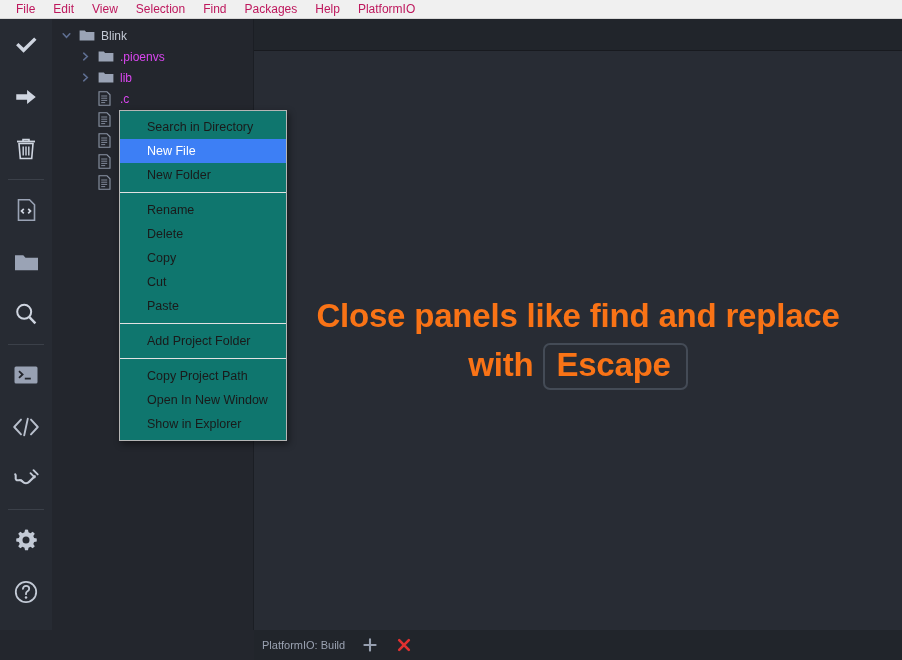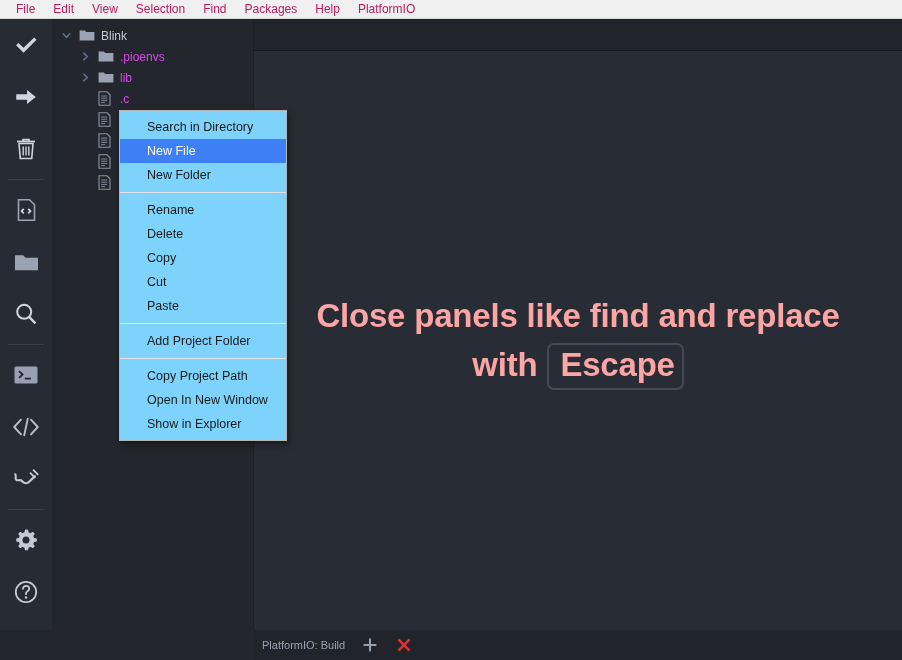--- a/index.html
+++ b/index.html
@@ -88,29 +88,29 @@
   .welcome {
     position: absolute; top: 32px; left: 0;
     width: 648px; height: 579px;
     display: flex; flex-direction: column;
     align-items: center; justify-content: center;
     padding: 0 28px;
   }
   .hint {
     text-align: center;
     font-size: 33px; font-weight: bold;
-    color: #fca5a5;
+    color: #f97316;
     line-height: 1.5;
     letter-spacing: -0.2px;
   }
   .keycap {
     display: inline-block;
     border: 2px solid #444b56;
     border-radius: 7px;
-    padding: 1px 7px 4px 11px;
+    padding: 1px 15px 4px 11px;
     margin-left: 10px;
     line-height: 1.15;
   }
 
   
   .statusbar {
     position: absolute; top: 630px; left: 254px;
     width: 648px; height: 30px;
     background: #21252b;
     display: flex; align-items: center;
@@ -131,21 +131,21 @@
     position: absolute; top: 630px; left: 0;
     width: 52px; height: 30px;
     background: #272b33;
   }
 
   
   .ctxmenu {
     position: absolute;
     top: 110px; left: 119px;
     width: 168px;
-    background: #7dd3fc;
+    background: #0f766e;
     border: 1px solid #b5b5b5;
     box-shadow: 2px 3px 7px rgba(0,0,0,0.45);
     padding: 4px 0;
     z-index: 50;
   }
   .ctxitem {
     height: 24px;
     display: flex; align-items: center;
     padding-left: 27px;
     font-size: 12.5px; color: #1a1a1a;

